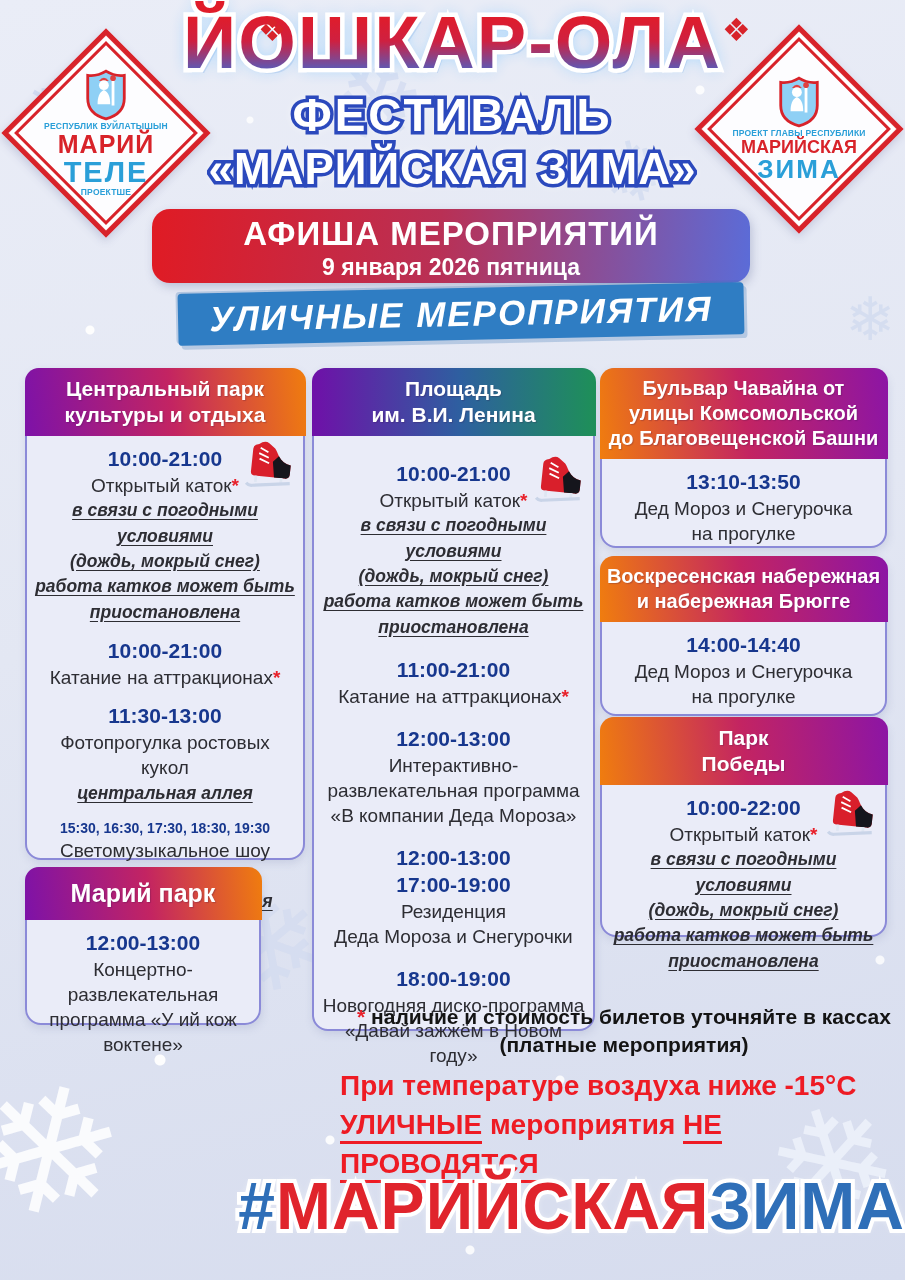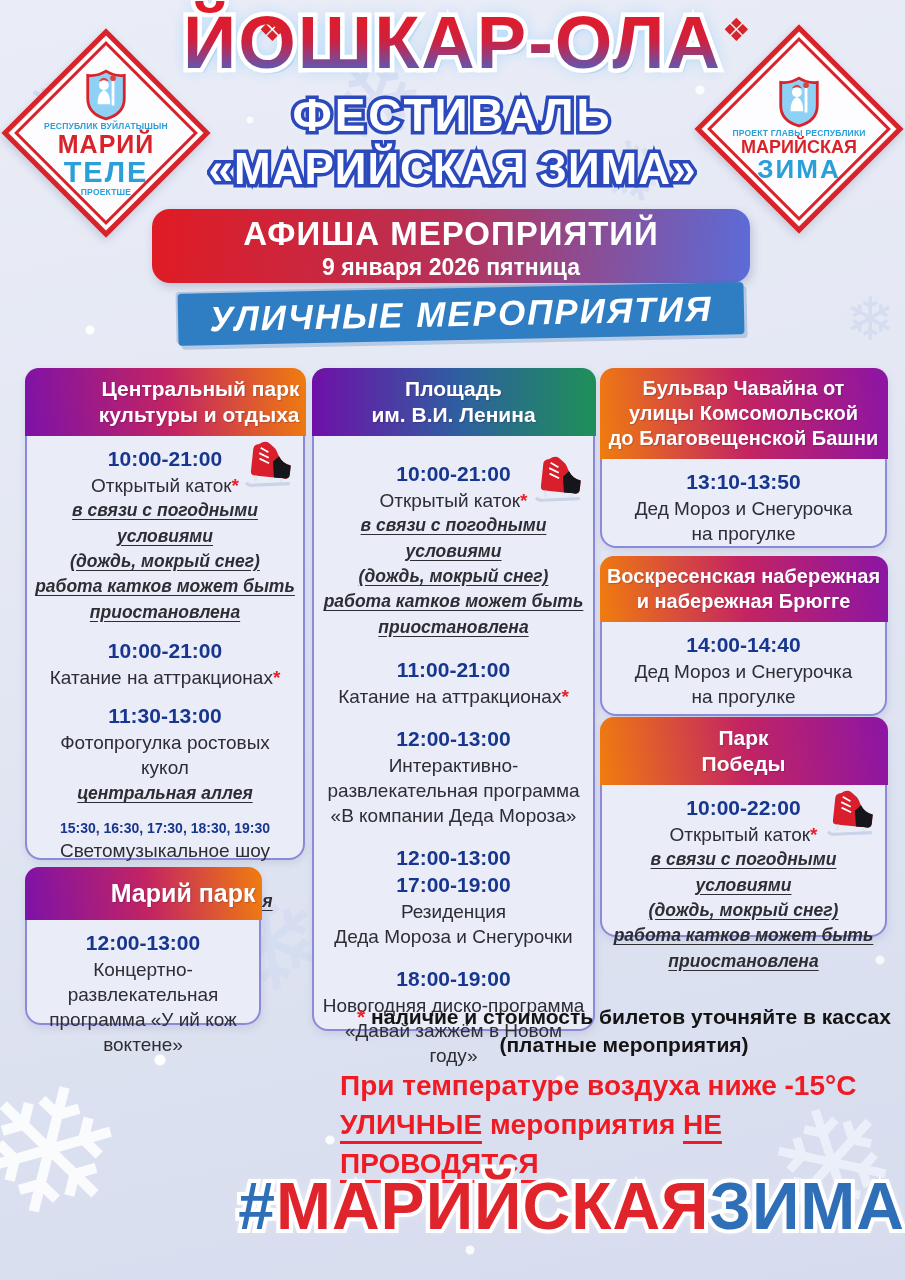--- a/index.html
+++ b/index.html
@@ -73,21 +73,21 @@
     color:#fff; font-style:italic; font-weight:700; font-size:35px; letter-spacing:2px;
     text-align:center; line-height:52px; white-space:nowrap;}
 
   
   .card{position:absolute; z-index:1; box-sizing:border-box; background:#eaecf8;
     border:2.5px solid #8b8ad8; border-radius:16px;
     box-shadow:1px 3px 8px rgba(100,110,160,.18);}
   .card-header{margin:-2.5px -2.5px 0; border-radius:14px 14px 0 0; color:#fff;
     font-weight:800; text-align:center; padding:8px 6px; line-height:1.26; font-size:21px;
     text-shadow:1px 1px 1px rgba(60,20,70,.25);}
-  .hdr-po{background:linear-gradient(83deg,#7d12a8 0%,#c32462 52%,#f07d0e 100%);text-align:right;}
+  .hdr-po{background:linear-gradient(83deg,#7d12a8 0%,#c32462 52%,#f07d0e 100%);}
   .hdr-pg{background:linear-gradient(90deg,#6f10a8 0%,#2e5fa0 52%,#1e9058 100%);}
   .hdr-op{background:linear-gradient(83deg,#f07d0e 0%,#c32462 50%,#8c15a5 100%);}
   .card-body{padding:8px 8px 10px; text-align:center;}
   .entry{margin-top:13px; position:relative;}
   .entry:first-child{margin-top:2px;}
   .time{color:#17378e; font-weight:800; font-size:21px; line-height:1.28;}
   .time-sm{font-size:14px;}
   .txt{color:#2d2d33; font-size:19px; line-height:1.32;}
   .ast{color:#e8212b; font-weight:800;}
   .note{color:#2d2d33; font-size:17.5px; line-height:1.45; font-style:italic; font-weight:600;

